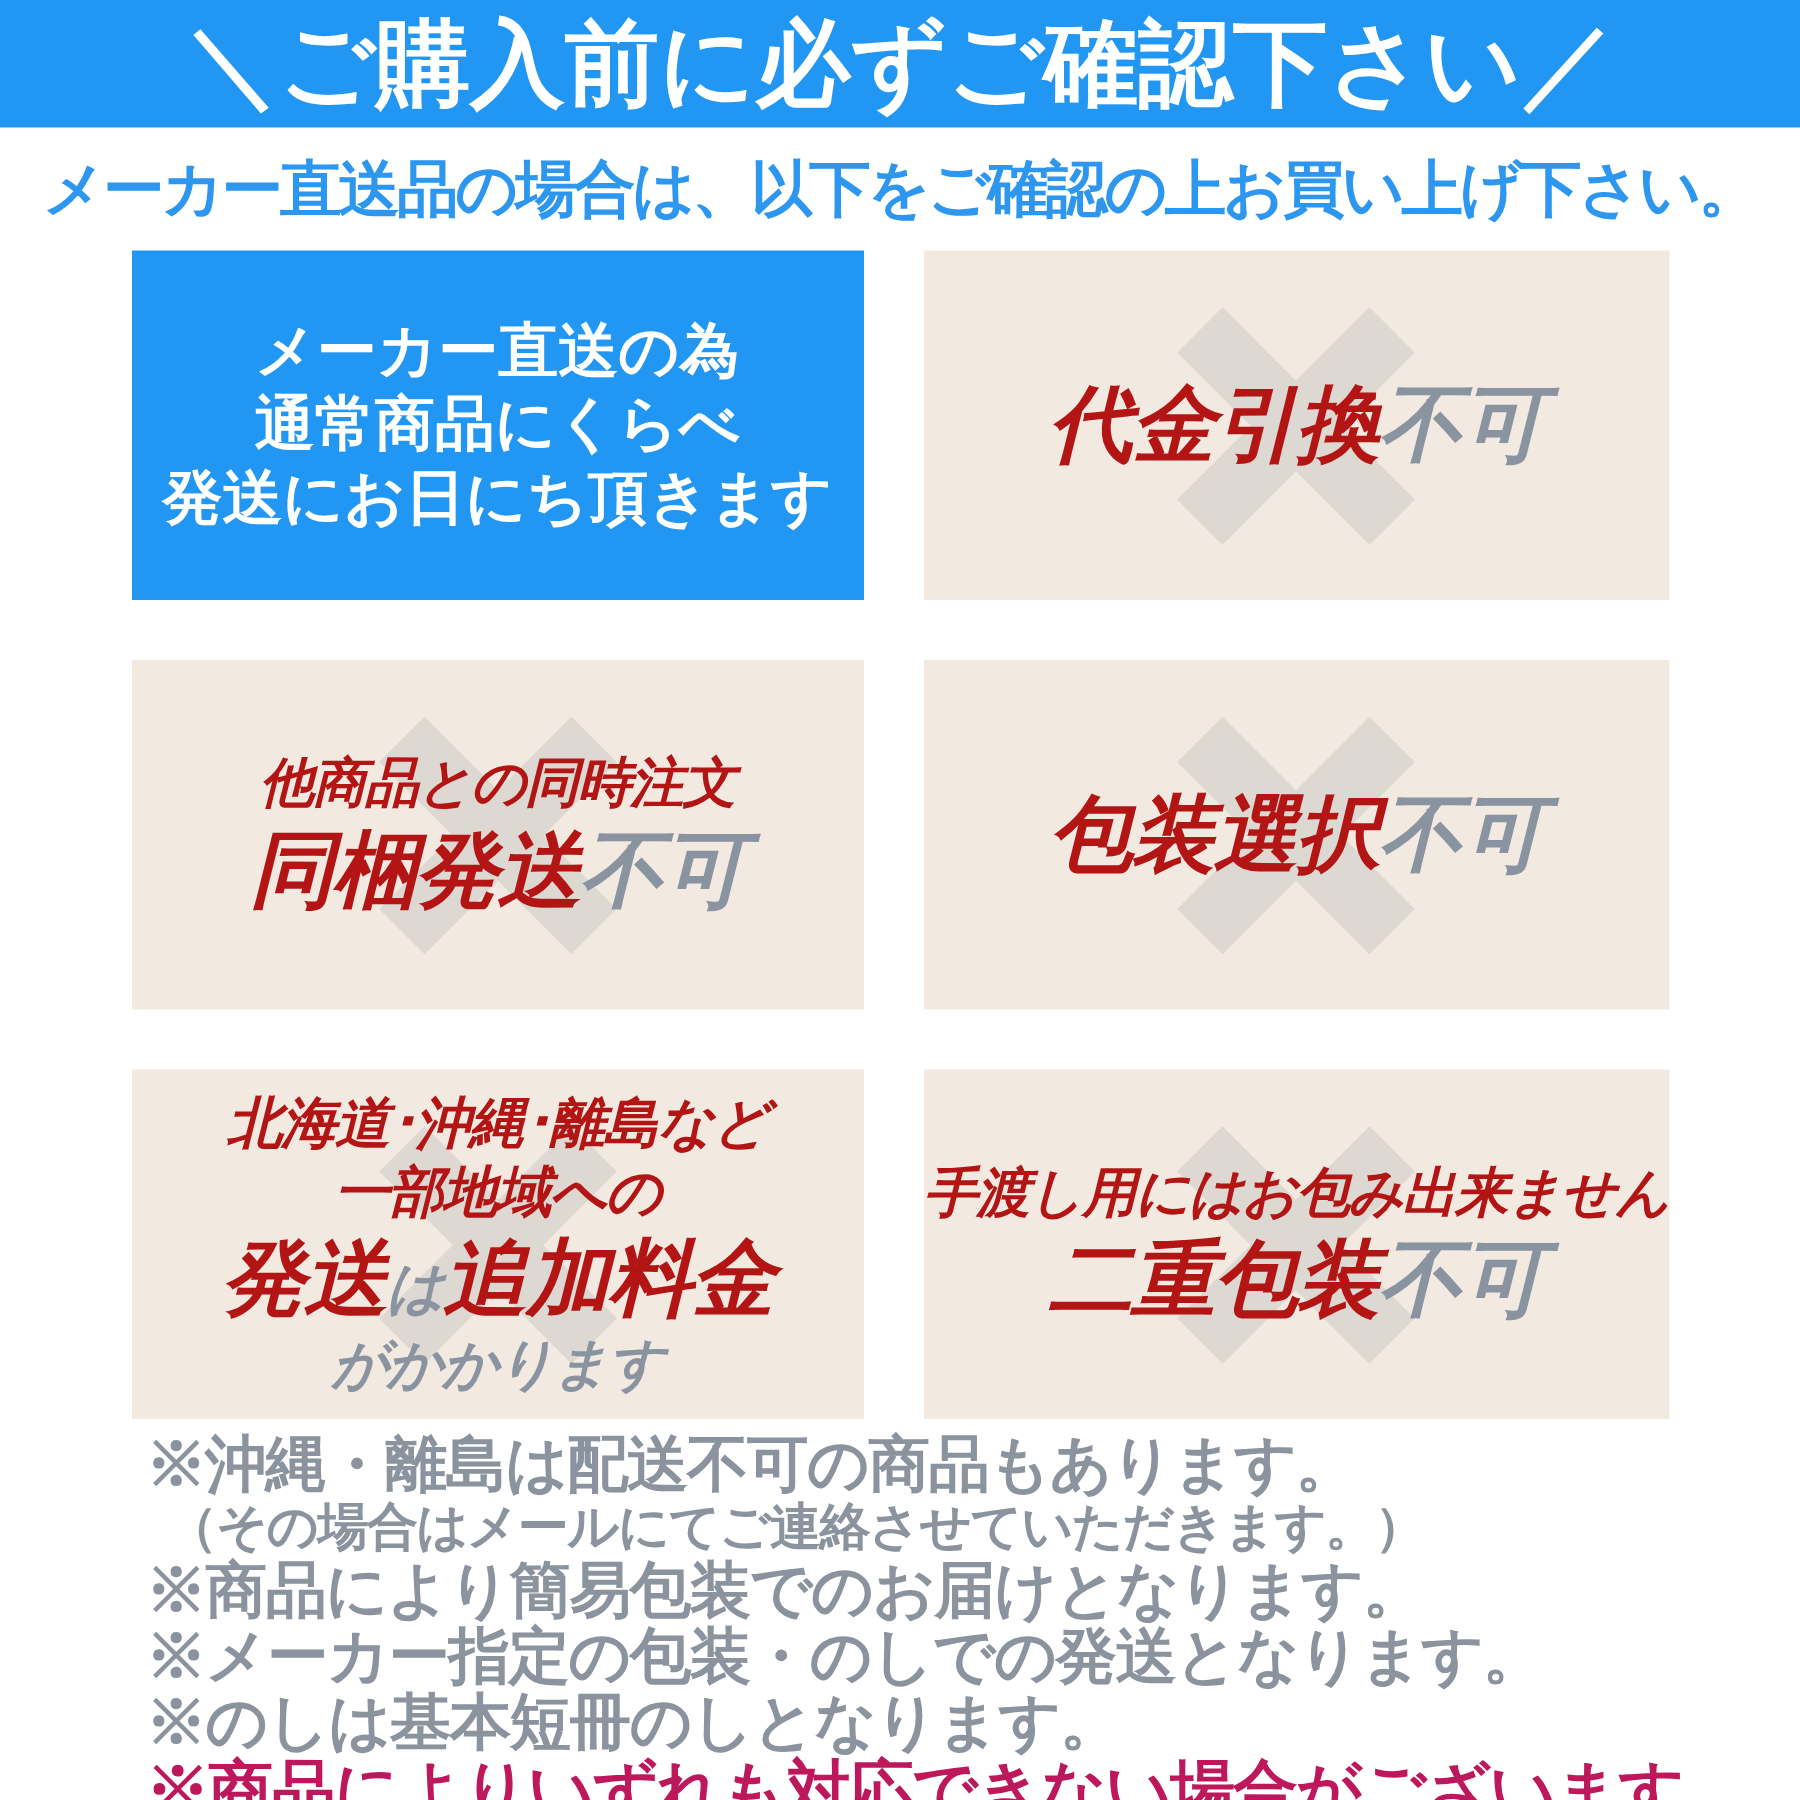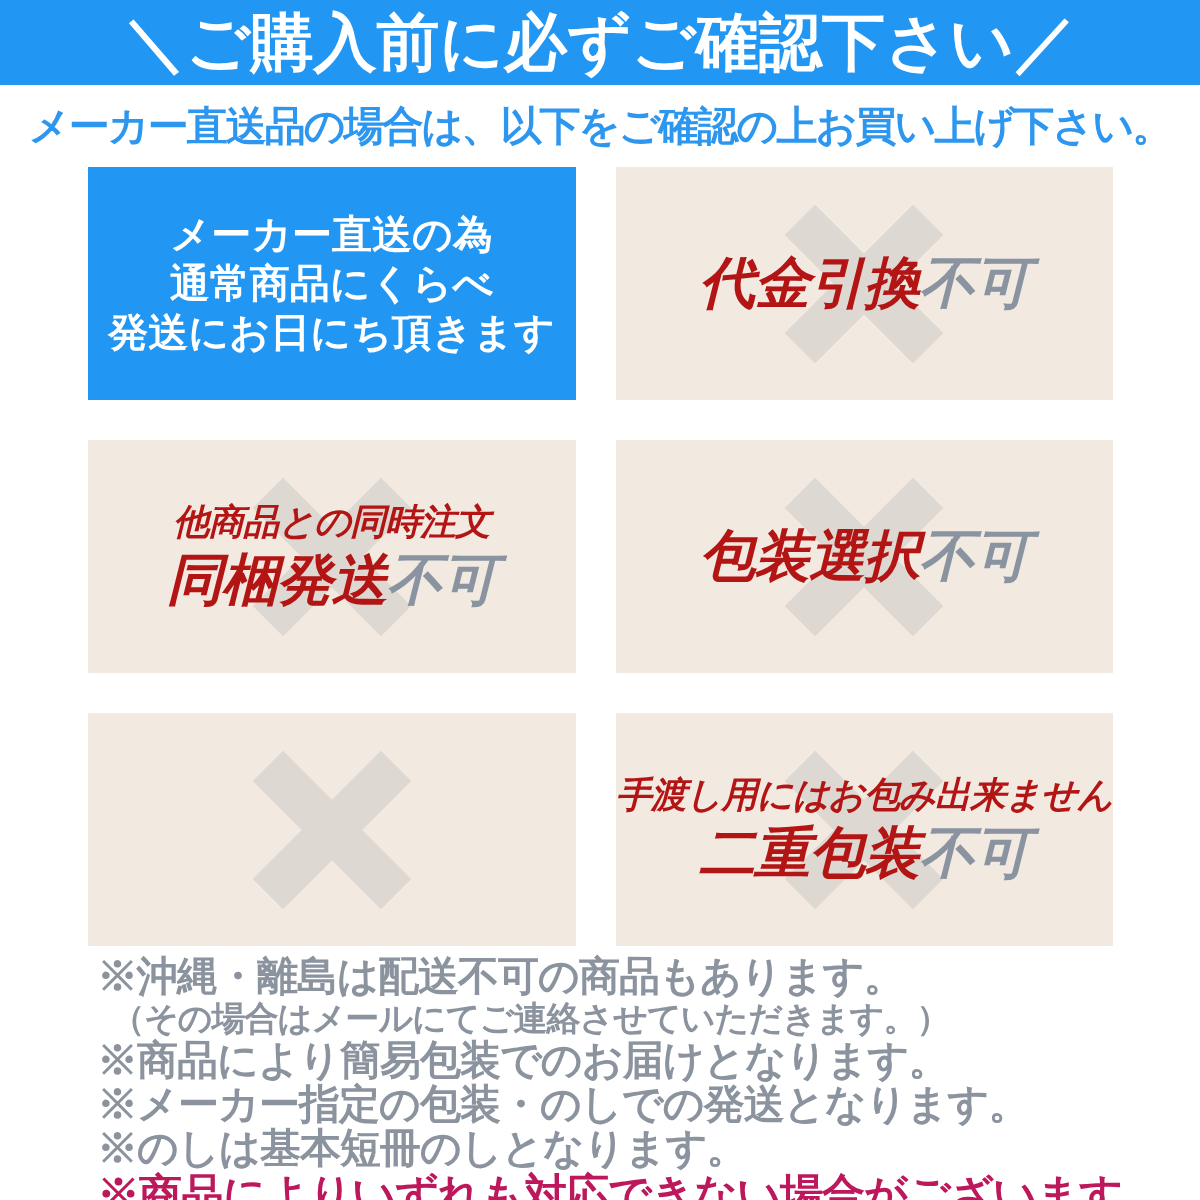--- a/index.html
+++ b/index.html
@@ -102,20 +102,28 @@
       <div class="big">
         <span class="red">包装選択</span><span class="gray">不可</span>
       </div>
     </div>
   </div>
 
   <div class="cell beige">
     <svg class="xmark" viewBox="0 0 100 100">
         <path d="M14 14 L86 86 M86 14 L14 86"></path>
       </svg>
+    <div class="cell-content">
+      <div class="small-line red">北海道･沖縄･離島など</div>
+      <div class="small-line red">一部地域への</div>
+      <div class="big">
+        <span class="red">発送</span><span class="gray mid">は</span><span class="red">追加料金</span>
+      </div>
+      <div class="small-line gray">がかかります</div>
+    </div>
   </div>
 
   <div class="cell beige">
     <svg class="xmark" viewBox="0 0 100 100">
         <path d="M14 14 L86 86 M86 14 L14 86"></path>
       </svg>
     <div class="cell-content">
       <div class="note-line red">手渡し用にはお包み出来ません</div>
       <div class="big">
         <span class="red">二重包装</span><span class="gray">不可</span>

